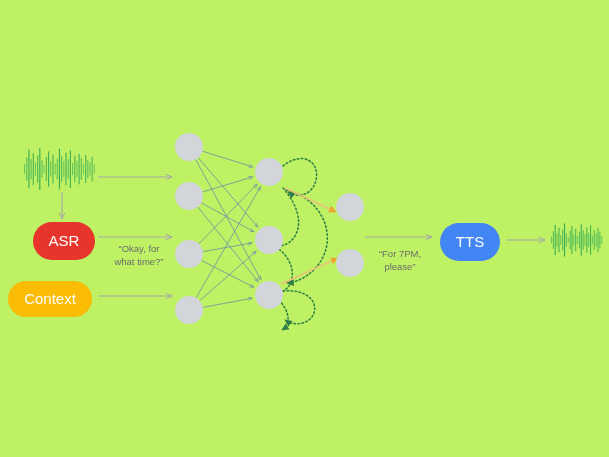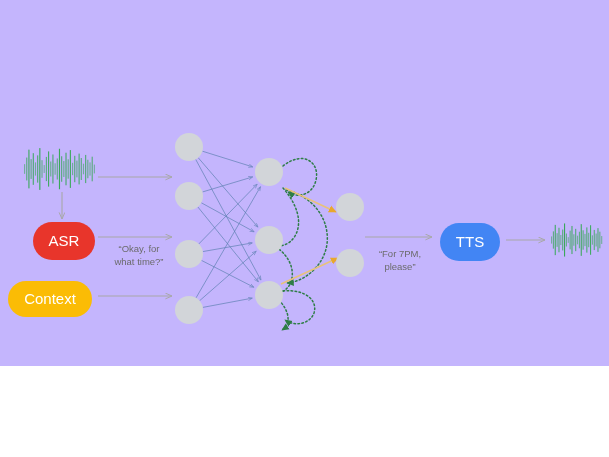--- a/index.html
+++ b/index.html
@@ -3,22 +3,22 @@
 <meta charset="utf-8">
 <style>
   html, body {
     margin: 0;
     padding: 0;
     background: #ffffff;
   }
   #canvas {
     position: relative;
     width: 609px;
-    height: 366px;
-    background: #c4b5fd;
+    height: 457px;
+    background: #bef264;
     overflow: hidden;
     font-family: "Liberation Sans", sans-serif;
   }
   #diagram-svg {
     position: absolute;
     left: 0;
     top: 0;
     width: 609px;
     height: 457px;
   }

